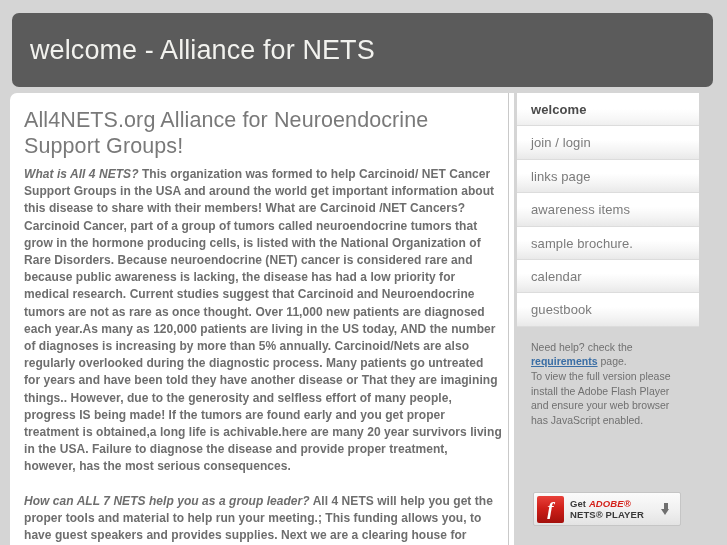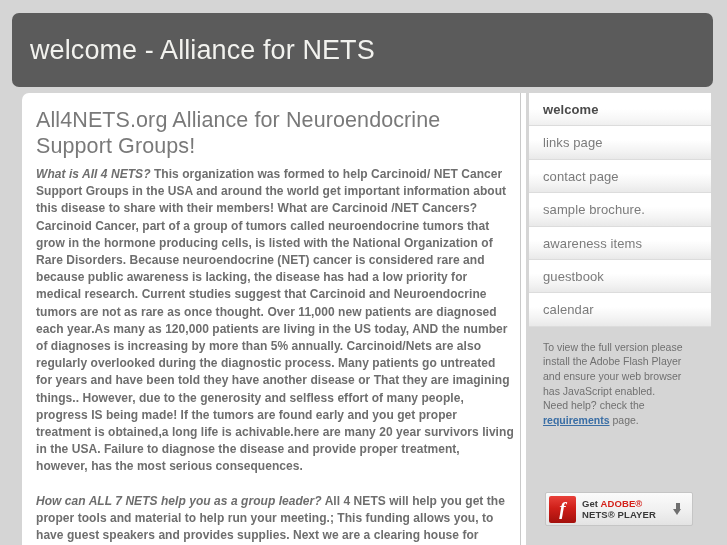--- a/index.html
+++ b/index.html
@@ -41,21 +41,21 @@
     color: #f2f2ee;
     font-size: 27px;
     font-weight: normal;
     letter-spacing: 0.1px;
     white-space: nowrap;
   }
 
   
   .body-wrap {
     position: absolute;
-    left: 16px;
+    left: 4px;
     top: 93px;
     width: 695px;
     height: 324px;
   }
 
   
   .content-panel {
     position: absolute;
     left: 6px;
     top: 0;
@@ -206,20 +206,21 @@
     margin-left: 6px;
     font-size: 9.5px;
     line-height: 11.5px;
     font-weight: bold;
     color: #3a3a3a;
     letter-spacing: 0.1px;
     white-space: nowrap;
   }
   .flash-text .adobe-red {
     color: #d4211a;
+    font-style: italic;
   }
   .flash-arrow {
     margin-left: auto;
     margin-right: 6px;
     width: 9px;
     height: 13px;
     position: relative;
     flex: 0 0 9px;
   }
   .flash-arrow .stem {
@@ -261,31 +262,31 @@
         <p><span class="lead">How can ALL 7 NETS help you as a group leader?</span><span>  All 4 NETS will help you get the proper tools and material to help run your meeting.; This funding allows you, to have guest speakers and provides supplies. Next we are a clearing house for pharmaceuticals and</span></p>
       </div>
     </div>
 
     <div class="column-divider"></div>
 
     <div class="sidebar">
 
       <ul class="nav-list">
         <li class="nav-item active"><span>welcome</span></li>
+        <li class="nav-item"><span>join / login</span></li>
         <li class="nav-item"><span>links page</span></li>
-        <li class="nav-item"><span>contact page</span></li>
+        <li class="nav-item"><span>awareness items</span></li>
         <li class="nav-item"><span>sample brochure.</span></li>
-        <li class="nav-item"><span>awareness items</span></li>
+        <li class="nav-item"><span>calendar</span></li>
         <li class="nav-item"><span>guestbook</span></li>
-        <li class="nav-item"><span>calendar</span></li>
       </ul>
 
       <div class="notice">
+        <p><span>Need help? check the </span><a class="req-link" href="#">requirements</a><span> page.</span></p>
         <p>To view the full version please install the Adobe Flash Player and ensure your web browser has JavaScript enabled.</p>
-        <p><span>Need help? check the </span><a class="req-link" href="#">requirements</a><span> page.</span></p>
       </div>
 
       <div class="flash-badge">
         <div class="flash-logo">
           <span class="f-glyph">f</span>
         </div>
         <div class="flash-text">
           <div><span>Get </span><span class="adobe-red">ADOBE®</span></div>
           <div>NETS® PLAYER</div>
         </div>

